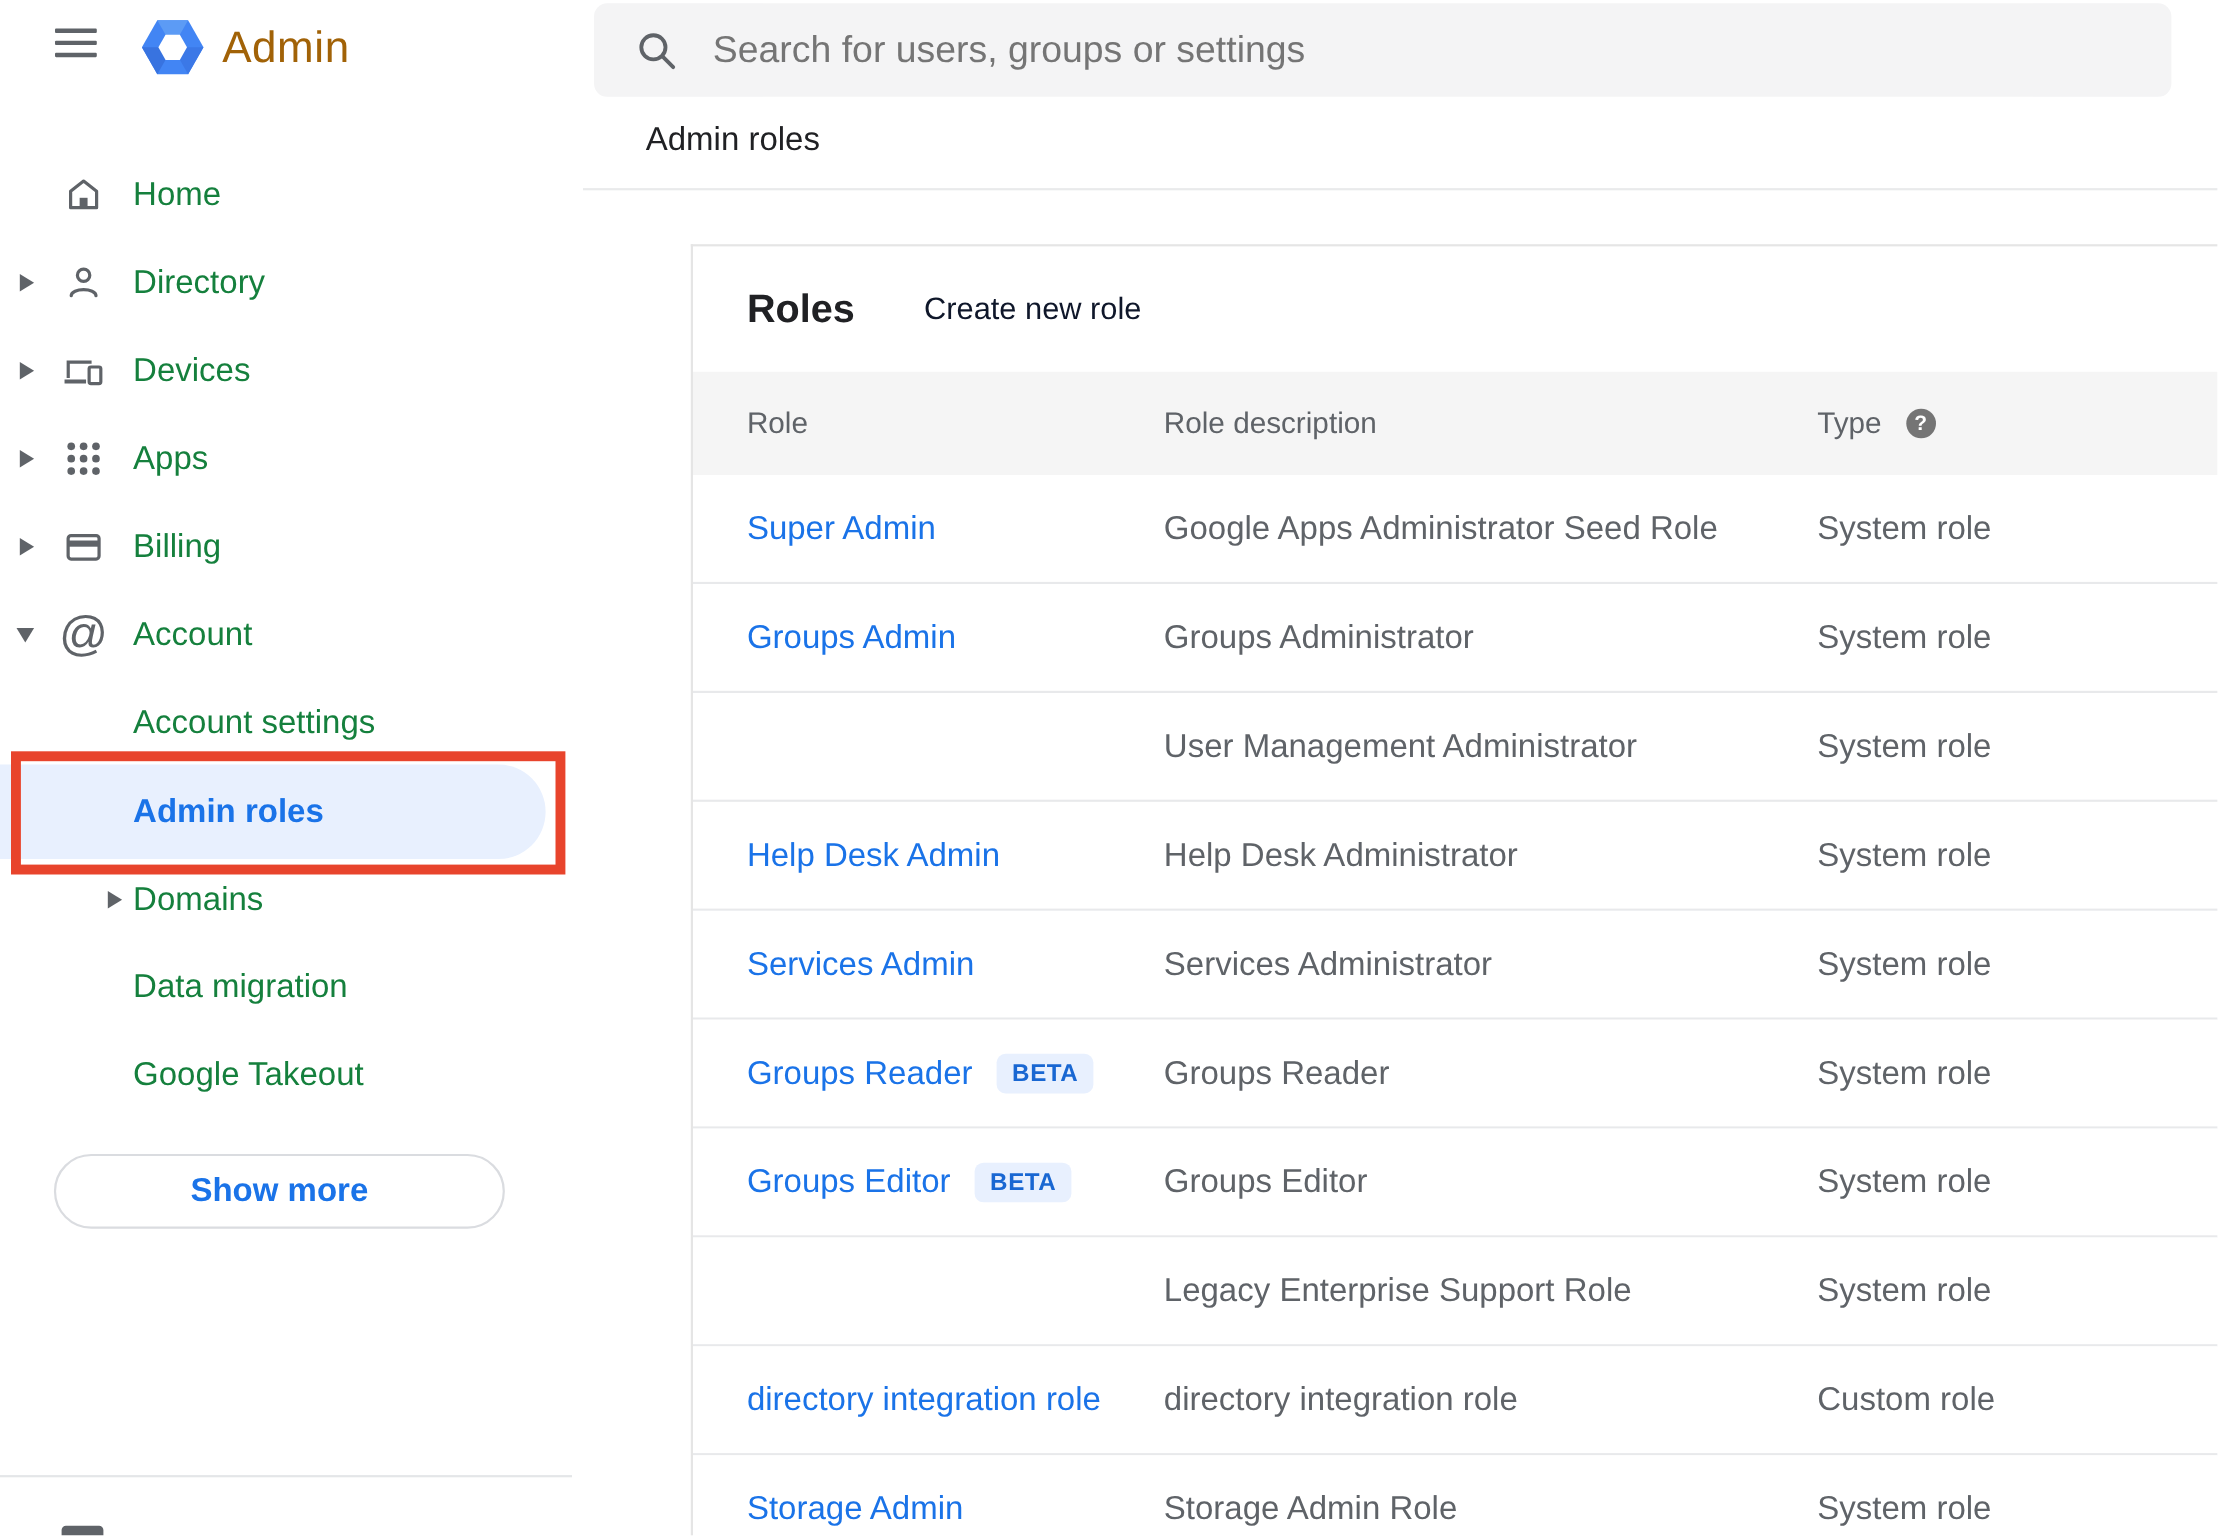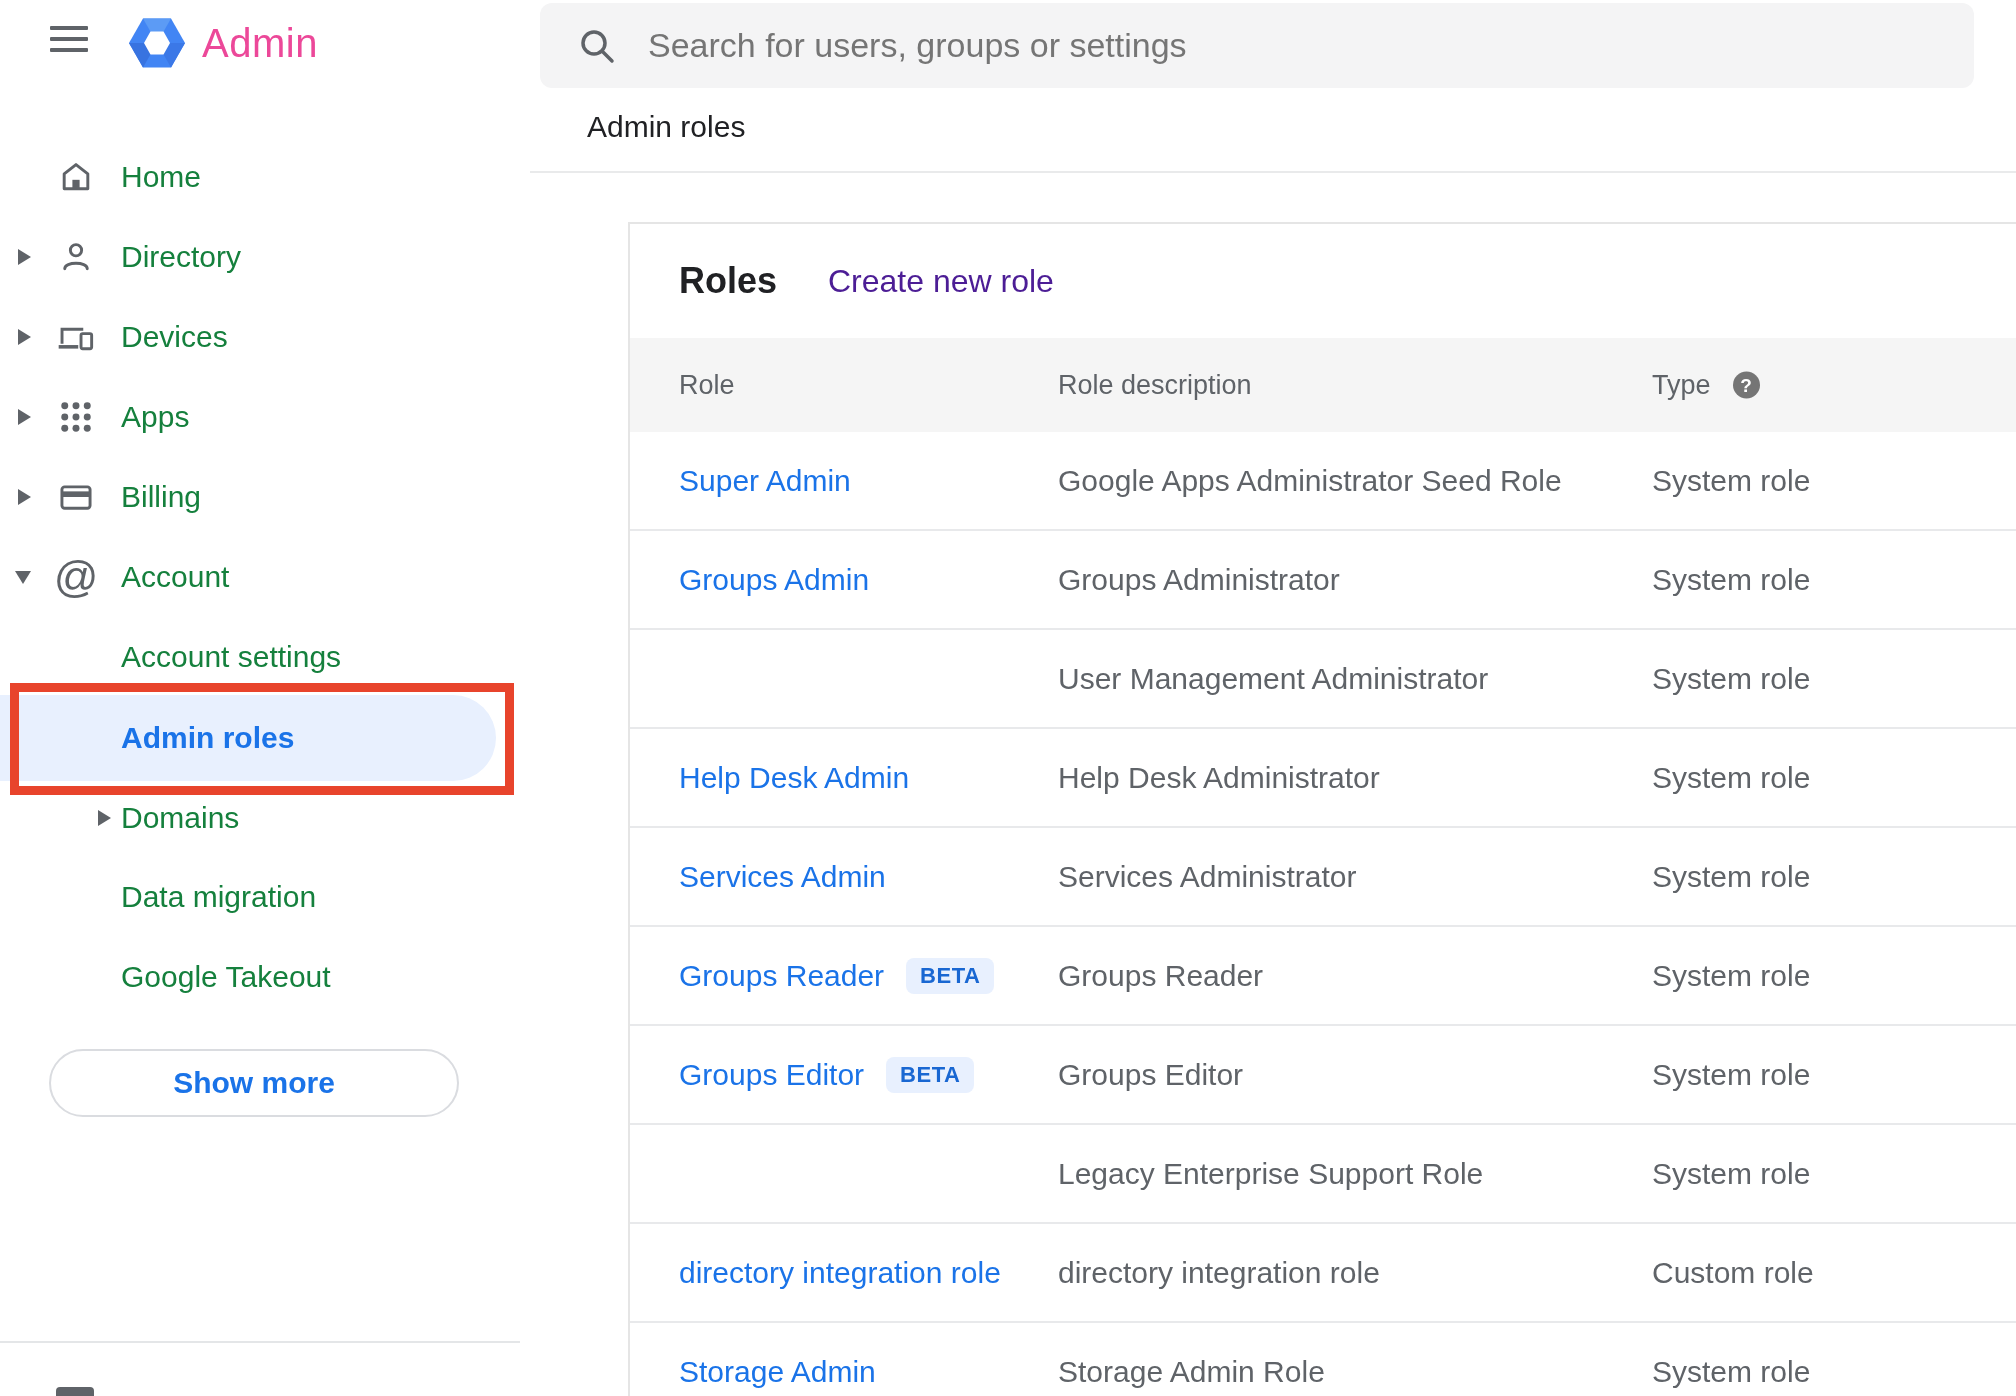--- a/index.html
+++ b/index.html
@@ -6,21 +6,21 @@
   html,body { width: 2016px; height: 1396px; overflow: hidden;
     font-family: "Liberation Sans", sans-serif; background: #fff; }
   #screen { position: relative; width: 2016px; height: 1396px; background:#fff; }
 
   
   #sidebar { position:absolute; left:0; top:0; width:530px; height:1396px; background:#fff; }
   .hamburger { position:absolute; left:50px; top:26px; width:40px; height:32px; cursor:pointer; }
   .hamburger i { display:block; height:4px; width:38px; background:#5f6368; border-radius:1px; margin-bottom:7px; }
   .logo-wrap { position:absolute; left:128px; top:12px; width:400px; height:62px; display:flex; align-items:center; }
   .logo-hex { width:58px; height:58px; }
-  .logo-text { margin-left:16px; font-size:40px; color:#ec4899; letter-spacing:0.5px; }
+  .logo-text { margin-left:16px; font-size:40px; color:#a16207; letter-spacing:0.5px; }
 
   .nav-item { position:absolute; left:0; width:530px; height:86px; display:flex; align-items:center; cursor:pointer; }
   .nav-item .tri-right { position:absolute; left:18px; width:0; height:0;
       border-left:13px solid #5f6368; border-top:8px solid transparent; border-bottom:8px solid transparent; }
   .nav-item .tri-down { position:absolute; left:15px; width:0; height:0;
       border-top:13px solid #5f6368; border-left:8px solid transparent; border-right:8px solid transparent; }
   .nav-item .tri-sub { left:98px; }
   .nav-item .nav-ic { position:absolute; left:56px; width:40px; height:40px; display:flex; align-items:center; justify-content:center; }
   .nav-item .nav-label { position:absolute; left:121px; font-size:30px; color:#15803d; white-space:nowrap; }
   .nav-item.selected .nav-label { color:#1a73e8; font-weight:700; }
@@ -41,21 +41,21 @@
       padding-left:108px; font-size:34px; color:#202124; outline:none; font-family:"Liberation Sans",sans-serif; }
   .search-input::placeholder { color:#757575; opacity:1; }
 
   .breadcrumb { position:absolute; left:587px; top:110px; font-size:30px; color:#202124; }
   .top-divider { position:absolute; left:530px; top:171px; width:1486px; height:2px; background:#e9eaeb; }
 
   .card { position:absolute; left:628px; top:222px; width:1388px; height:1174px; background:#fff;
       border-left:2px solid #e5e5e5; border-top:2px solid #e5e5e5; }
   .card-header { position:relative; height:114px; }
   .card-title { position:absolute; left:49px; top:50%; transform:translateY(-50%); font-size:36px; font-weight:700; color:#202124; }
-  .create-link { position:absolute; left:198px; top:50%; transform:translateY(-50%); font-size:32px; color:#4c1d95; cursor:pointer; }
+  .create-link { position:absolute; left:210px; top:50%; transform:translateY(-50%); font-size:28px; color:#0f172a; cursor:pointer; }
   .thead { position:relative; height:94px; background:#f5f5f5; }
   .th { position:absolute; top:50%; transform:translateY(-50%); font-size:27px; color:#5f6368; display:flex; align-items:center; }
   .th-role { left:49px; } .th-desc { left:428px; } .th-type { left:1022px; }
   .help-ic { margin-left:22px; width:27px; height:27px; border-radius:50%; background:#757575; color:#fff;
       font-size:19px; font-weight:700; display:flex; align-items:center; justify-content:center; cursor:pointer; }
   .trow { position:relative; height:99px; border-bottom:2px solid #e8e9eb; background:#fff; }
   .cell { position:absolute; top:50%; transform:translateY(-50%); font-size:30px; white-space:nowrap; }
   .c-role { left:49px; color:#1a73e8; display:flex; align-items:center; cursor:pointer; }
   .c-desc { left:428px; color:#5f6368; }
   .c-type { left:1022px; color:#5f6368; }

